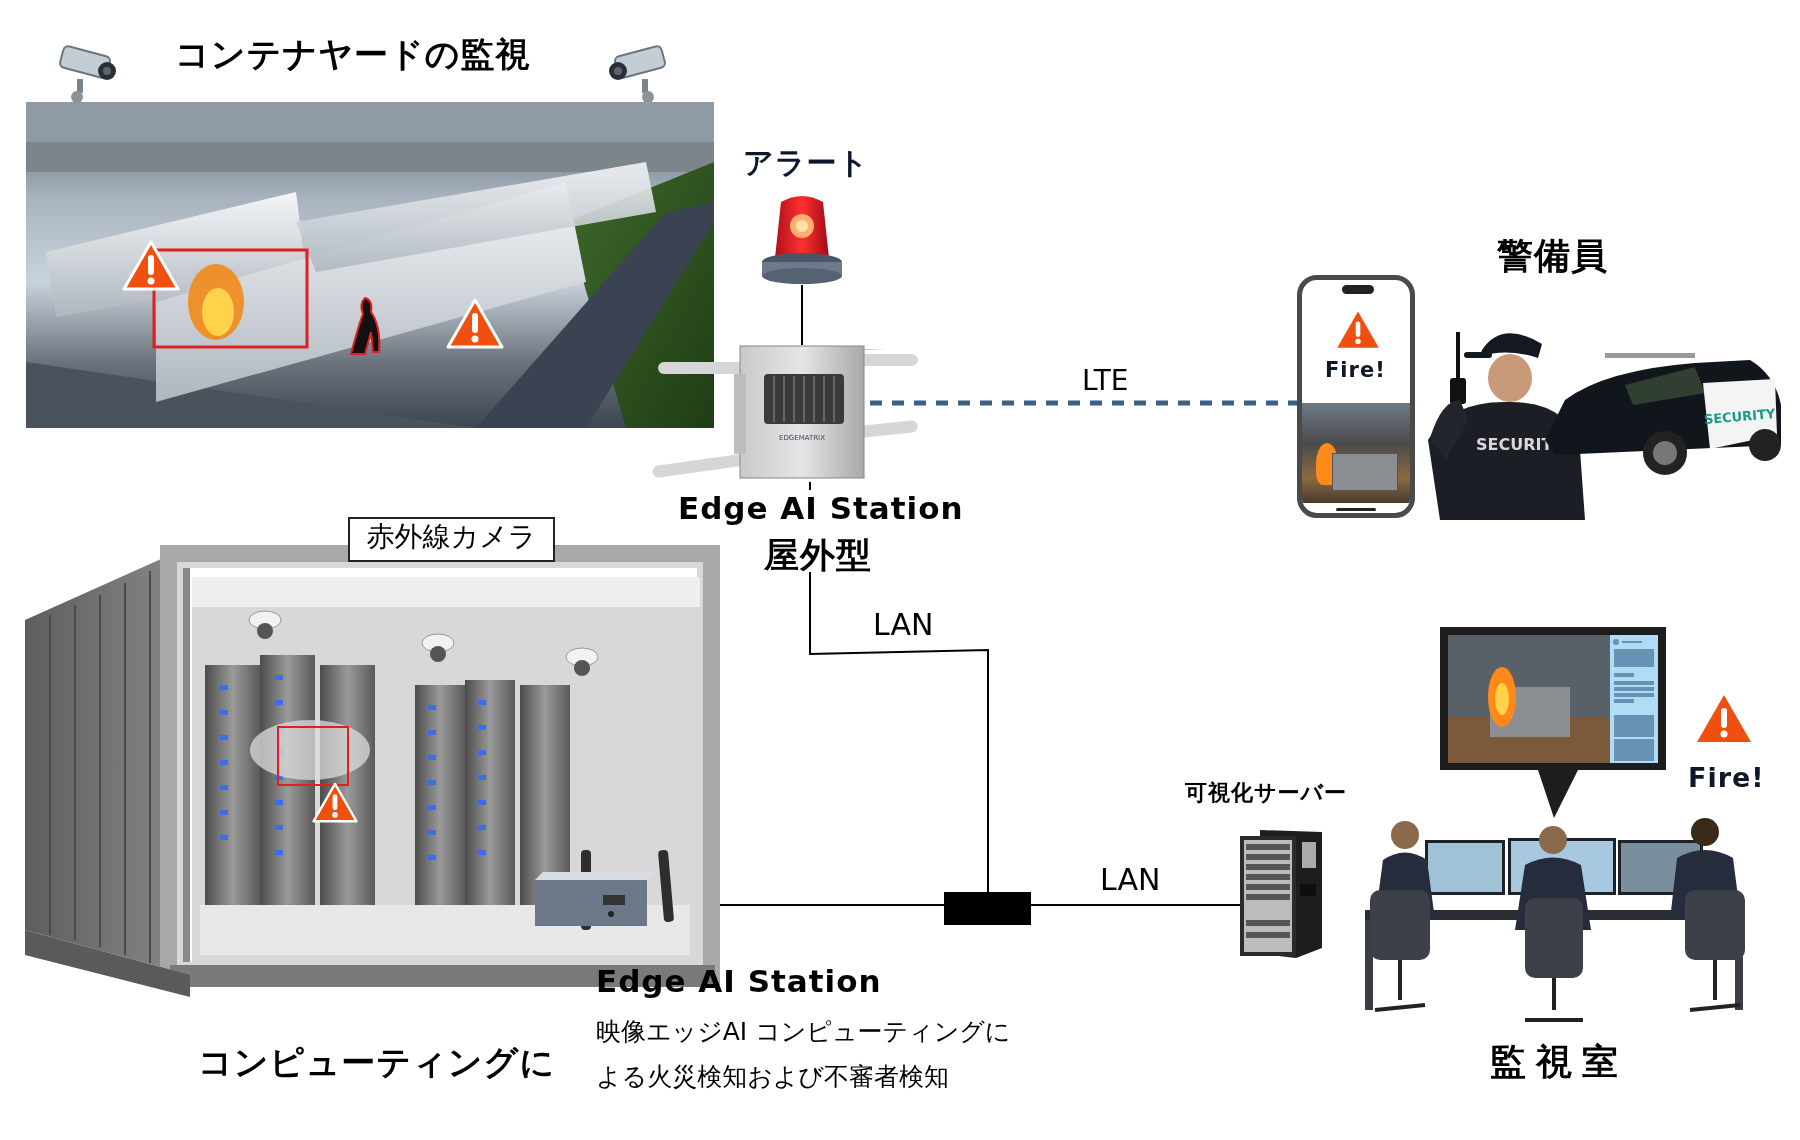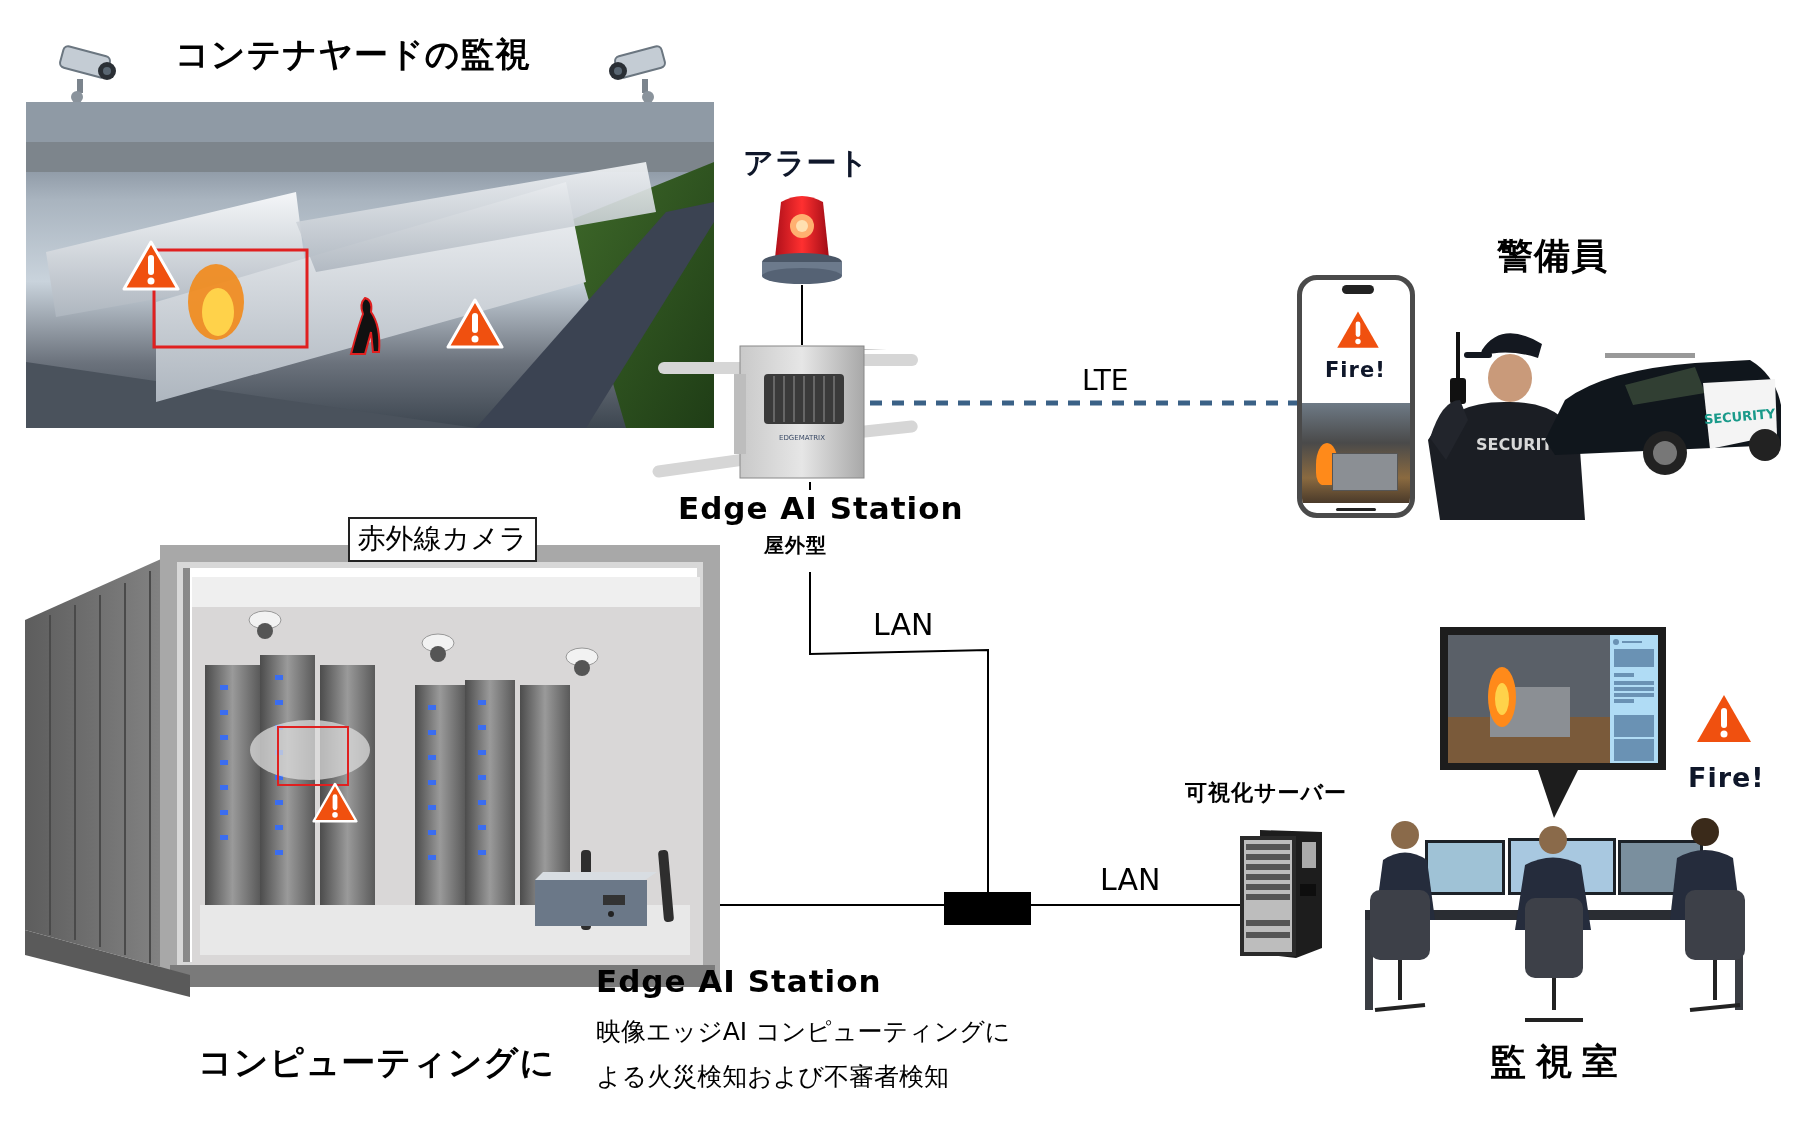--- a/index.html
+++ b/index.html
@@ -10,25 +10,25 @@
   .plain { font-family: "DejaVu Sans", sans-serif; white-space: nowrap; }
   .orange { color: #0f172a; }
   svg { display: block; }
 
   
   #yard-photo { left: 26px; top: 102px; width: 688px; height: 326px; overflow: hidden; background: linear-gradient(180deg,#9aa3ad 0%,#8893a0 18%,#a9b4bf 30%,#c9d3dc 55%,#6b727c 80%,#3d4650 100%); }
   #yard-title { left: 175px; top: 32px; font-size: 34px; }
 
   
   #container-title { left: 198px; top: 1040px; font-size: 34px; }
-  #ir-label { left: 348px; top: 517px; width: 189px; height: 45px; border: 2px solid #222; font-size: 28px; line-height: 40px; text-align: center; background: #fff; }
+  #ir-label { left: 348px; top: 517px; width: 207px; height: 45px; border: 2px solid #222; font-size: 28px; line-height: 40px; text-align: center; background: #fff; font-family: Liberation Mono, monospace; }
 
   
   #edge-out-name { left: 678px; top: 490px; font-size: 31px; }
-  #edge-out-type { left: 764px; top: 532px; font-size: 20px; }
+  #edge-out-type { left: 764px; top: 532px; font-size: 35px; }
   #edge-in-name { left: 596px; top: 963px; font-size: 31px; }
   #edge-in-desc1 { left: 596px; top: 1015px; font-size: 25px; }
   #edge-in-desc2 { left: 596px; top: 1060px; font-size: 25px; }
 
   #alert-label { left: 743px; top: 143px; font-size: 30px; }
   #lte-label { left: 1082px; top: 356px; font-size: 28px; margin-top: 8px; }
   #lan1-label { left: 873px; top: 607px; font-size: 30px; }
   #lan2-label { left: 1100px; top: 862px; font-size: 30px; }
 
   #guard-title { left: 1497px; top: 232px; font-size: 36px; text-align: right; }

